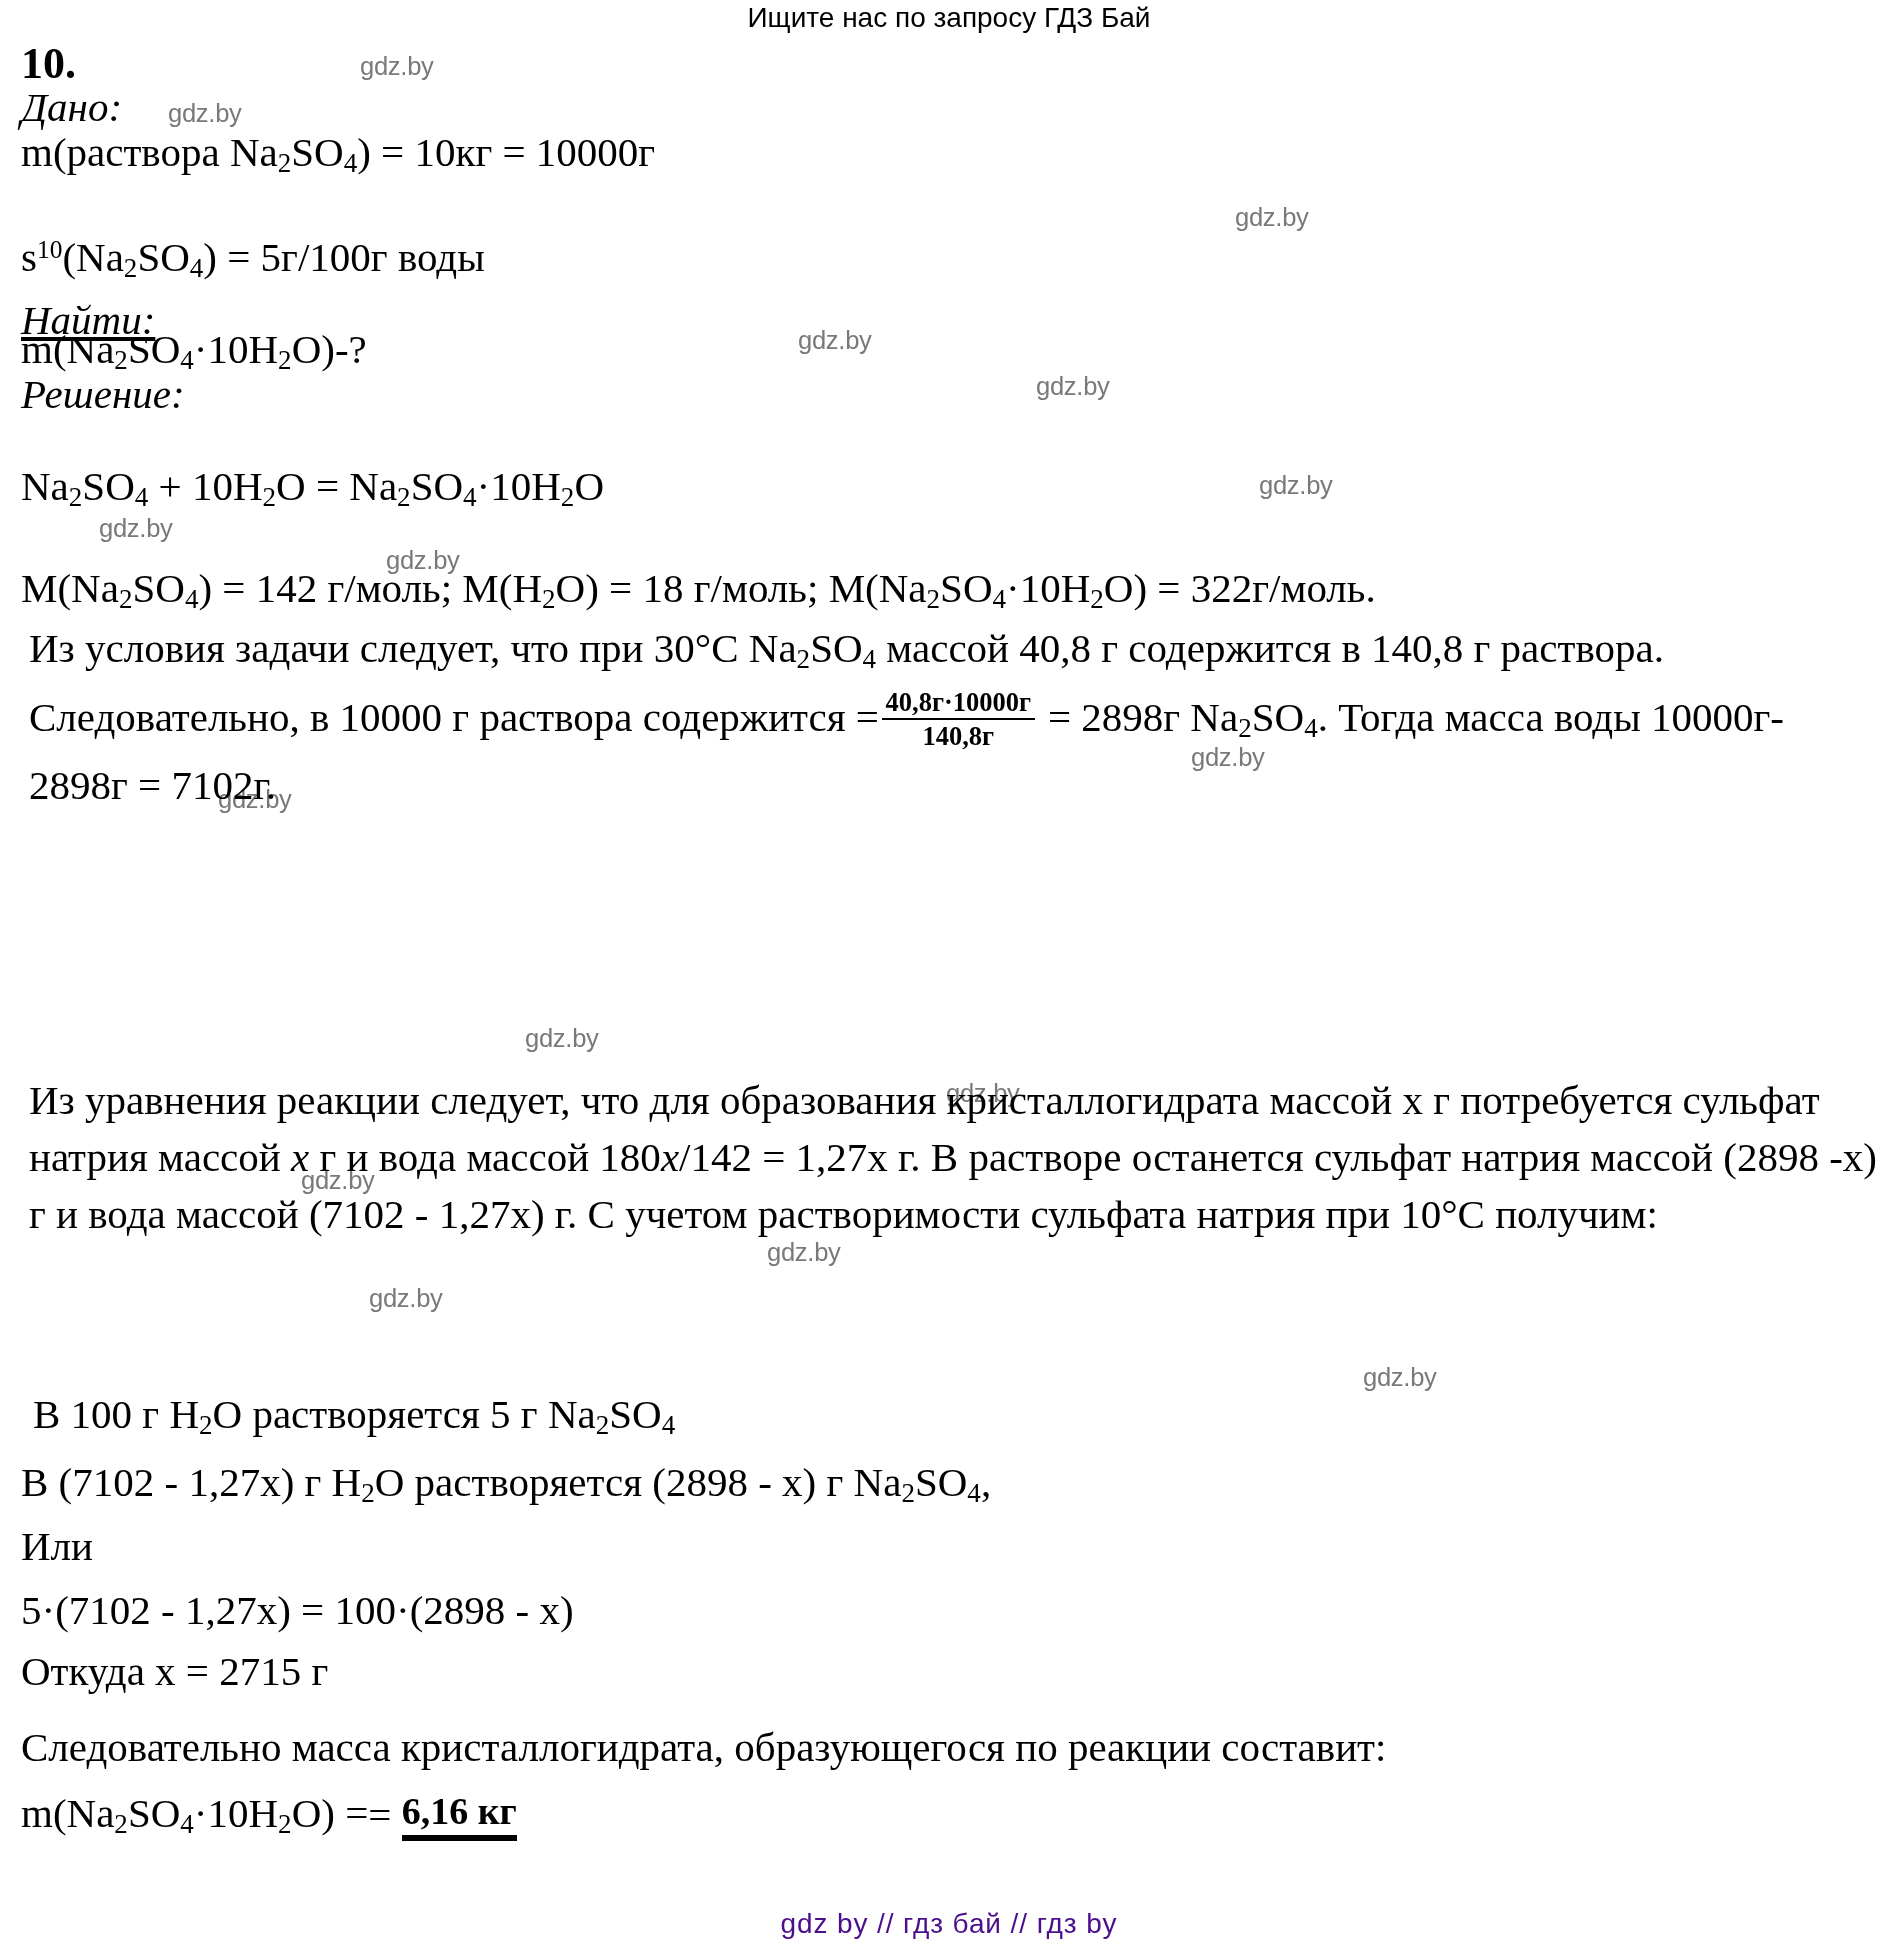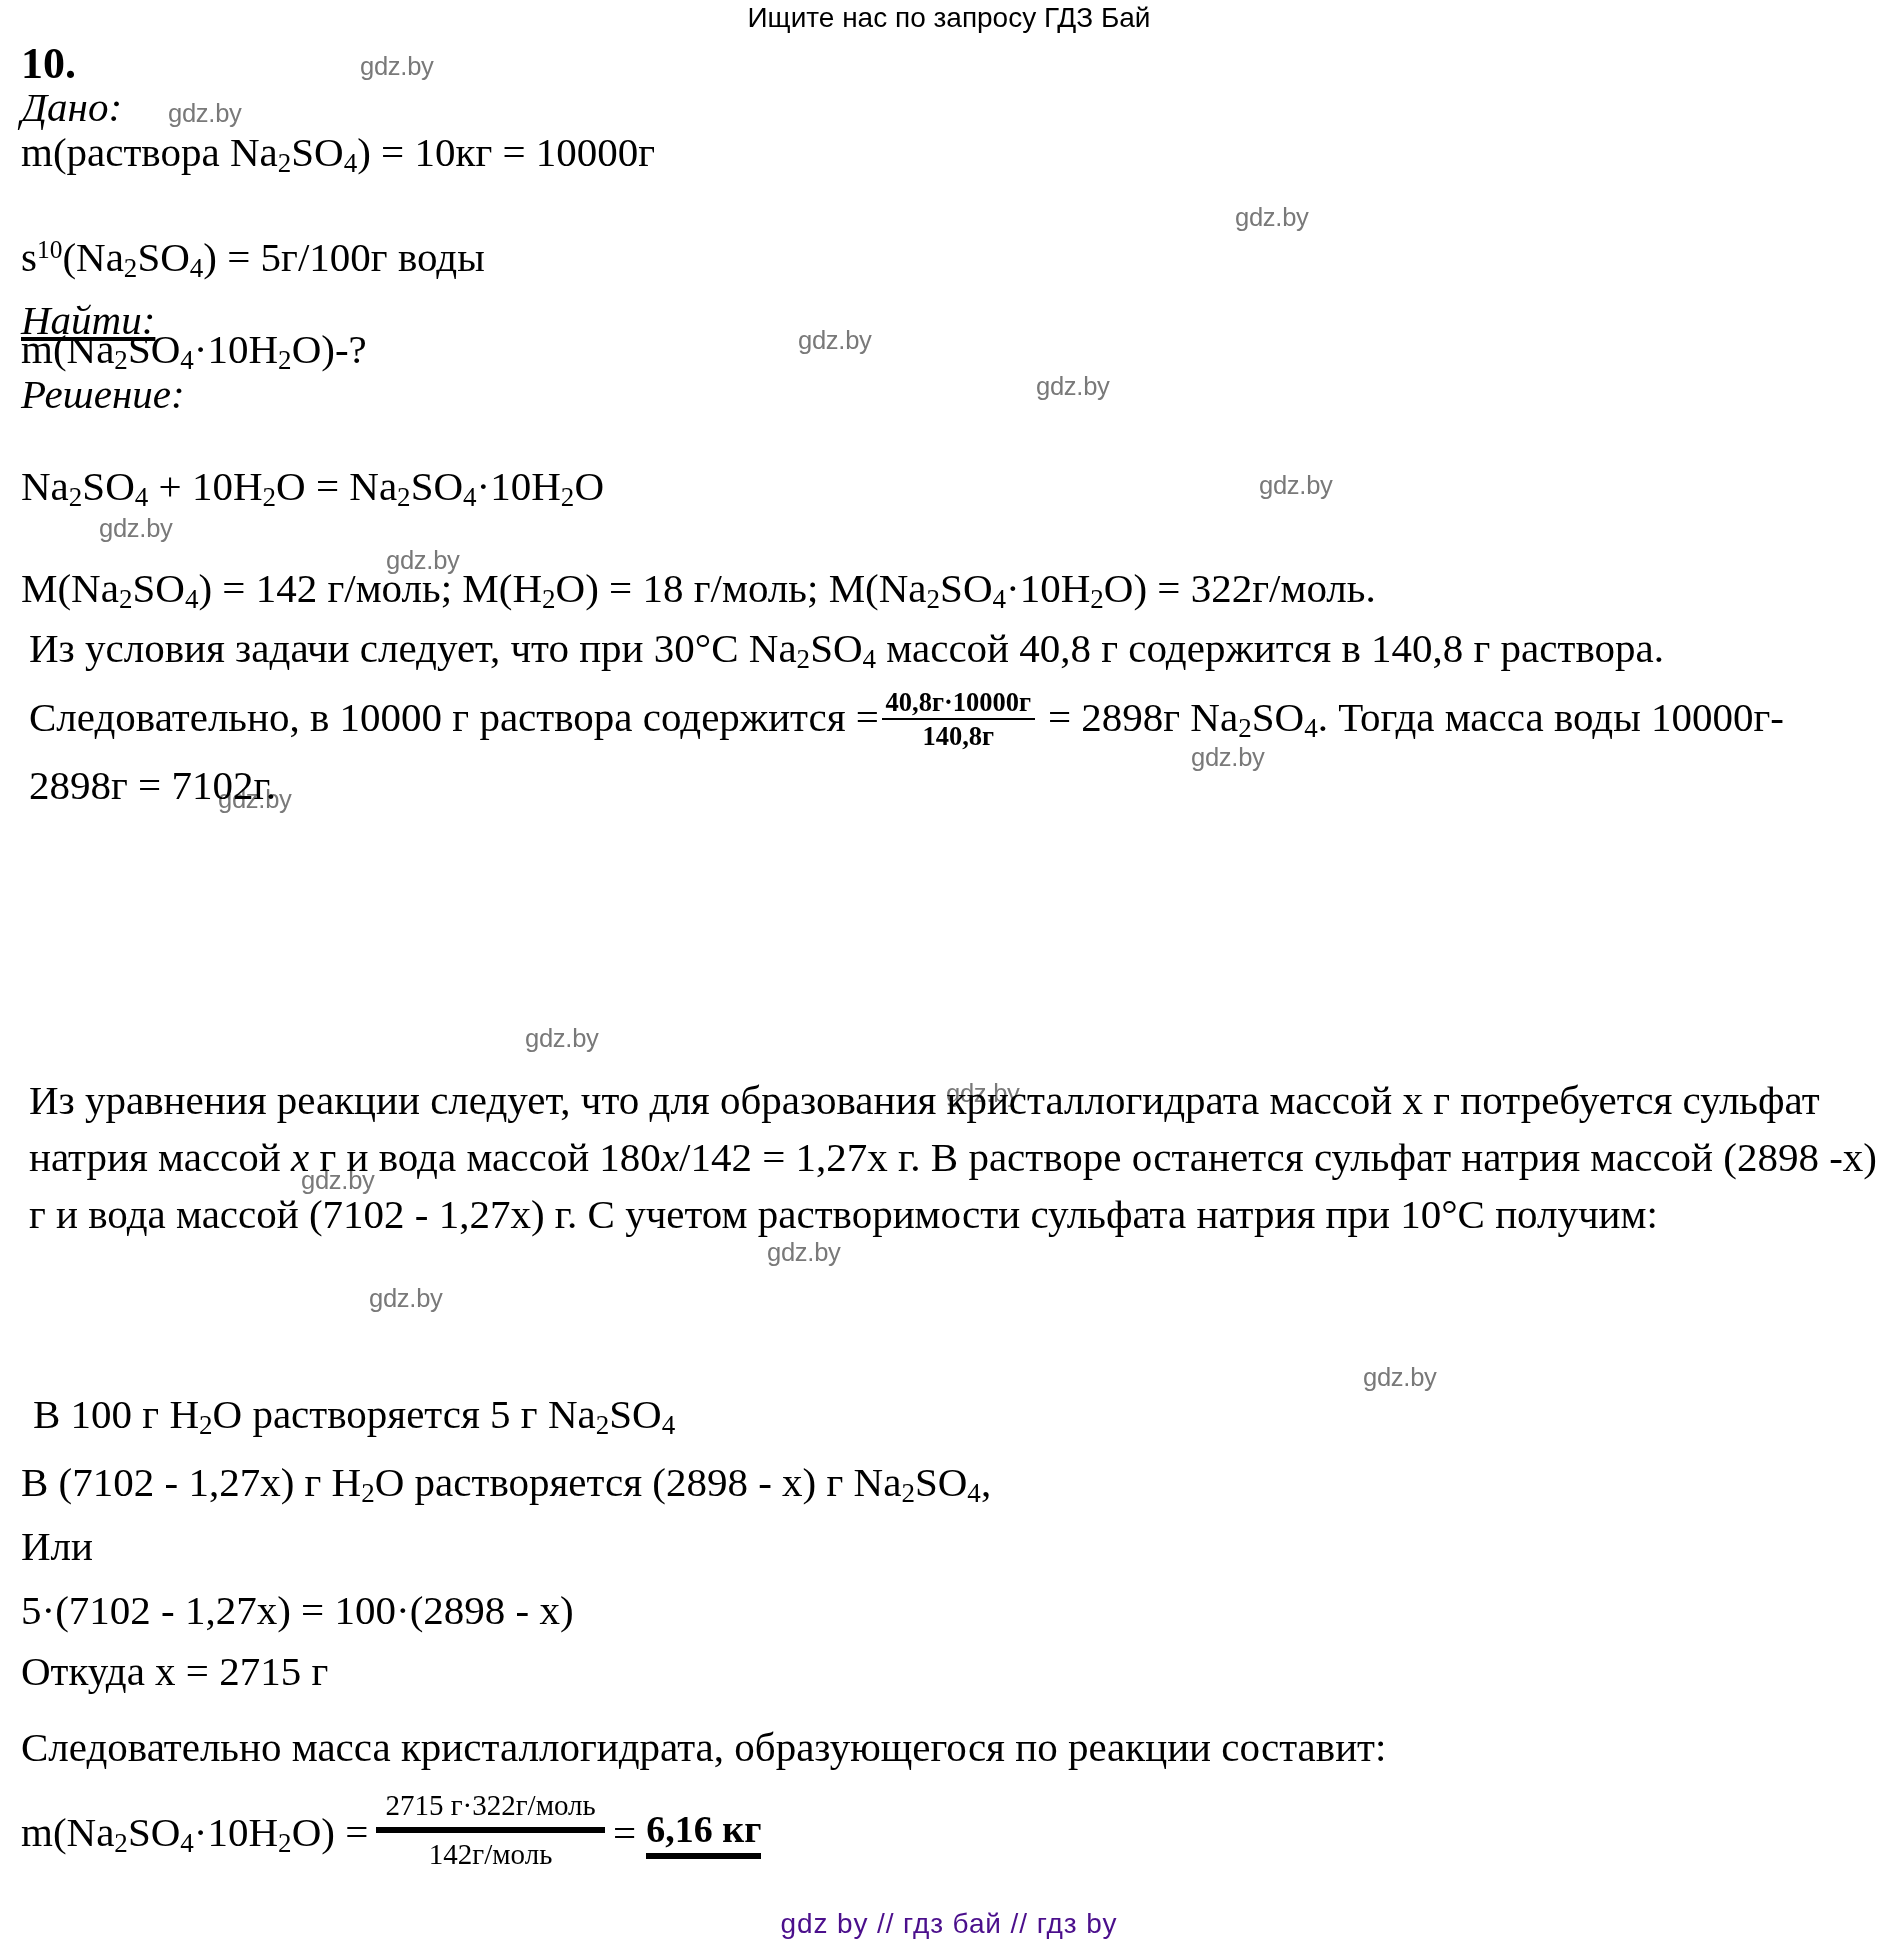--- a/index.html
+++ b/index.html
@@ -220,24 +220,20 @@
   <div class="line" style="top:1526px;">Или</div>
 
   <div class="line" style="top:1590px;">5·(7102 - 1,27х) = 100·(2898 - х)</div>
 
   <div class="line" style="top:1651px;">Откуда х = 2715 г</div>
 
   <div class="line" style="top:1727px;">Следовательно масса кристаллогидрата, образующегося по реакции составит:</div>
 
   <div class="eqrow" style="top:1789px;">
     <span>m(Na<sub>2</sub>SO<sub>4</sub>·10H<sub>2</sub>O)&nbsp;=</span>
-    <span class="bigfrac">
-      <span class="num">2715 г·322г/моль</span>
-      <span class="den">142г/моль</span>
-    </span>
     <span>=&nbsp;</span>
     <span class="answer">6,16 кг</span>
   </div>
 
   <div class="footer-banner">gdz by  //  гдз бай  //  гдз by</div>
 
 </div>
 
 
 </body></html>

